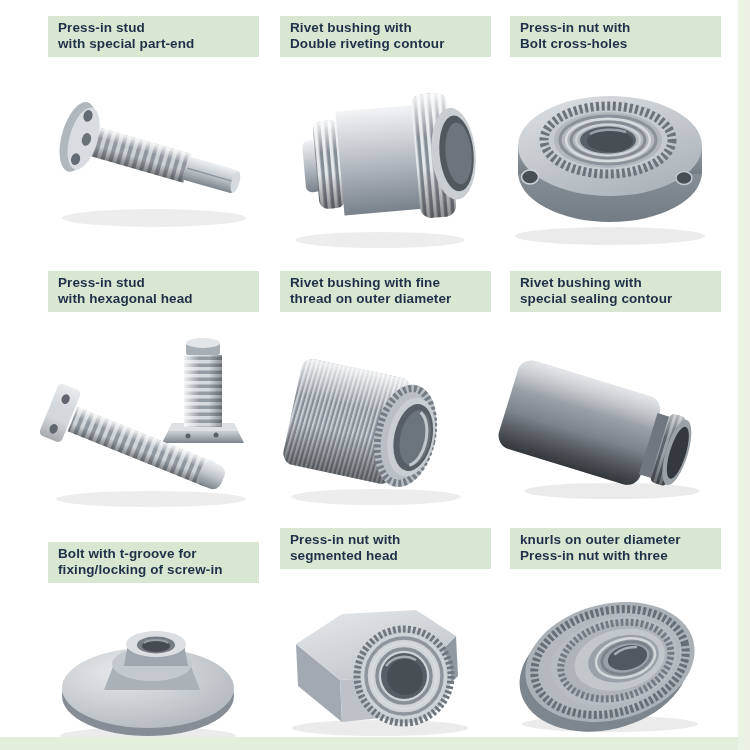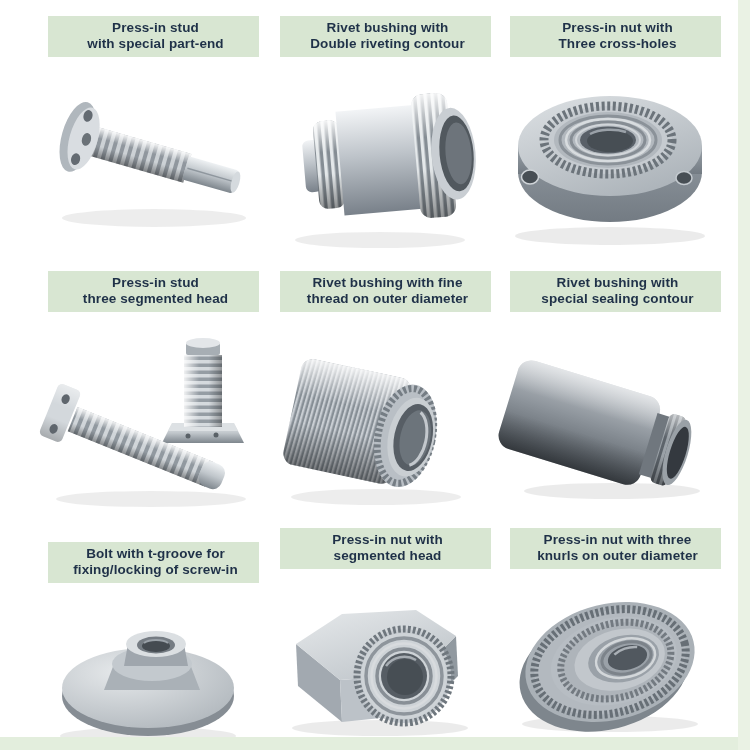--- a/index.html
+++ b/index.html
@@ -10,21 +10,21 @@
   html,body{width:750px;height:750px;}
   body{
     position:relative;width:750px;height:750px;overflow:hidden;
     background:var(--background);
     font-family:"Liberation Sans","DejaVu Sans",sans-serif;
   }
   .cell{position:absolute;width:208px;}
   .label{
     background:var(--header-bg); color:var(--header-text-color);
     width:211px; padding:4px 6px 5px 10px;
-    font-size:13.5px; font-weight:bold; line-height:1.2; letter-spacing:.1px;text-align:center;
+    font-size:13.5px; font-weight:bold; line-height:1.2; letter-spacing:.1px;
   }
   .label .ln{display:block;white-space:nowrap;}
   .photo{position:absolute;left:-12px;}
   .photo svg{display:block;}
   #footer-bar{
     position:absolute; left:0; right:0; bottom:0; height:13px;
     background:var(--footer-bar-color);
   }
   #edge-strip{
     position:absolute; top:0; right:0; width:12px; height:750px;
@@ -111,21 +111,21 @@
         <ellipse cx="175" cy="88" rx="17" ry="38" fill="#51585e"></ellipse>
         <ellipse cx="177" cy="88" rx="13" ry="31" fill="#6d747b"></ellipse>
       </g>
     </svg>
   </figure>
 </section>
 
 <section class="cell" style="left:510px;top:16px;height:244px;">
   <header class="label">
     <span class="ln">Press-in nut with</span>
-    <span class="ln">Three cross-holes</span>
+    <span class="ln">Bolt cross-holes</span>
   </header>
   <figure class="photo" style="top:48px;">
     <svg width="228" height="194" viewBox="0 0 228 194">
       <defs>
         <linearGradient id="gTop3" x1="0" y1="0" x2=".6" y2="1">
           <stop offset="0" stop-color="#dde1e4"></stop>
             <stop offset="1" stop-color="#aeb5bb"></stop>
         </linearGradient>
         <linearGradient id="gWall3" x1="0" y1="0" x2="0" y2="1">
           <stop offset="0" stop-color="#9aa2a9"></stop>
@@ -147,21 +147,21 @@
       <path d="M92,70 a28,13.5 0 0 1 36,-2" stroke="#9aa1a8" stroke-width="2.5" fill="none"></path>
       <ellipse cx="32" cy="113" rx="8.5" ry="7" fill="#474e54" stroke="#cfd4d8" stroke-width="1.5"></ellipse>
       <ellipse cx="186" cy="114" rx="8" ry="6.5" fill="#474e54" stroke="#c4cacf" stroke-width="1.5"></ellipse>
     </svg>
   </figure>
 </section>
 
 <section class="cell" style="left:48px;top:271px;height:250px;">
   <header class="label">
     <span class="ln">Press-in stud</span>
-    <span class="ln">three segmented head</span>
+    <span class="ln">with hexagonal head</span>
   </header>
   <figure class="photo" style="top:54px;">
     <svg width="228" height="192" viewBox="0 0 228 192">
       <defs>
         <linearGradient id="gMet4" x1="0" y1="0" x2="0" y2="1">
           <stop offset="0" stop-color="#eef1f3"></stop>
             <stop offset=".5" stop-color="#c0c6cb"></stop>
             <stop offset="1" stop-color="#7e868d"></stop>
         </linearGradient>
         <linearGradient id="gSh4" x1="0" y1="0" x2="0" y2="1">
@@ -333,22 +333,22 @@
       <circle cx="136" cy="92" r="27" fill="none" stroke="#888f96" stroke-width="3.5"></circle>
       <circle cx="136" cy="92" r="23" fill="#565d64"></circle>
       <circle cx="137" cy="93" r="18" fill="#474e54"></circle>
       <path d="M118,82 a23,23 0 0 1 30,-6" stroke="#a7adb3" stroke-width="2.5" fill="none"></path>
     </svg>
   </figure>
 </section>
 
 <section class="cell" style="left:510px;top:528px;height:212px;">
   <header class="label">
+    <span class="ln">knurls on outer diameter</span>
     <span class="ln">Press-in nut with three</span>
-    <span class="ln">knurls on outer diameter</span>
   </header>
   <figure class="photo" style="top:52px;">
     <svg width="228" height="162" viewBox="0 0 228 162">
       <ellipse cx="112" cy="144" rx="88" ry="8" fill="#000" opacity=".08"></ellipse>
       <g transform="rotate(-14 112 82)">
         <ellipse cx="104" cy="90" rx="86" ry="58" fill="#7e868d"></ellipse>
         <ellipse cx="112" cy="82" rx="86" ry="58" fill="#aab1b7"></ellipse>
         <ellipse cx="112" cy="82" rx="77" ry="51" fill="#b3b9bf" stroke="#676f76" stroke-width="8" stroke-dasharray="3 2.3"></ellipse>
         <ellipse cx="116" cy="82" rx="64" ry="43" fill="#b7bdc3"></ellipse>
         <ellipse cx="118" cy="82" rx="56" ry="37" fill="#aeb4ba" stroke="#737a81" stroke-width="7" stroke-dasharray="2.8 2.2"></ellipse>

